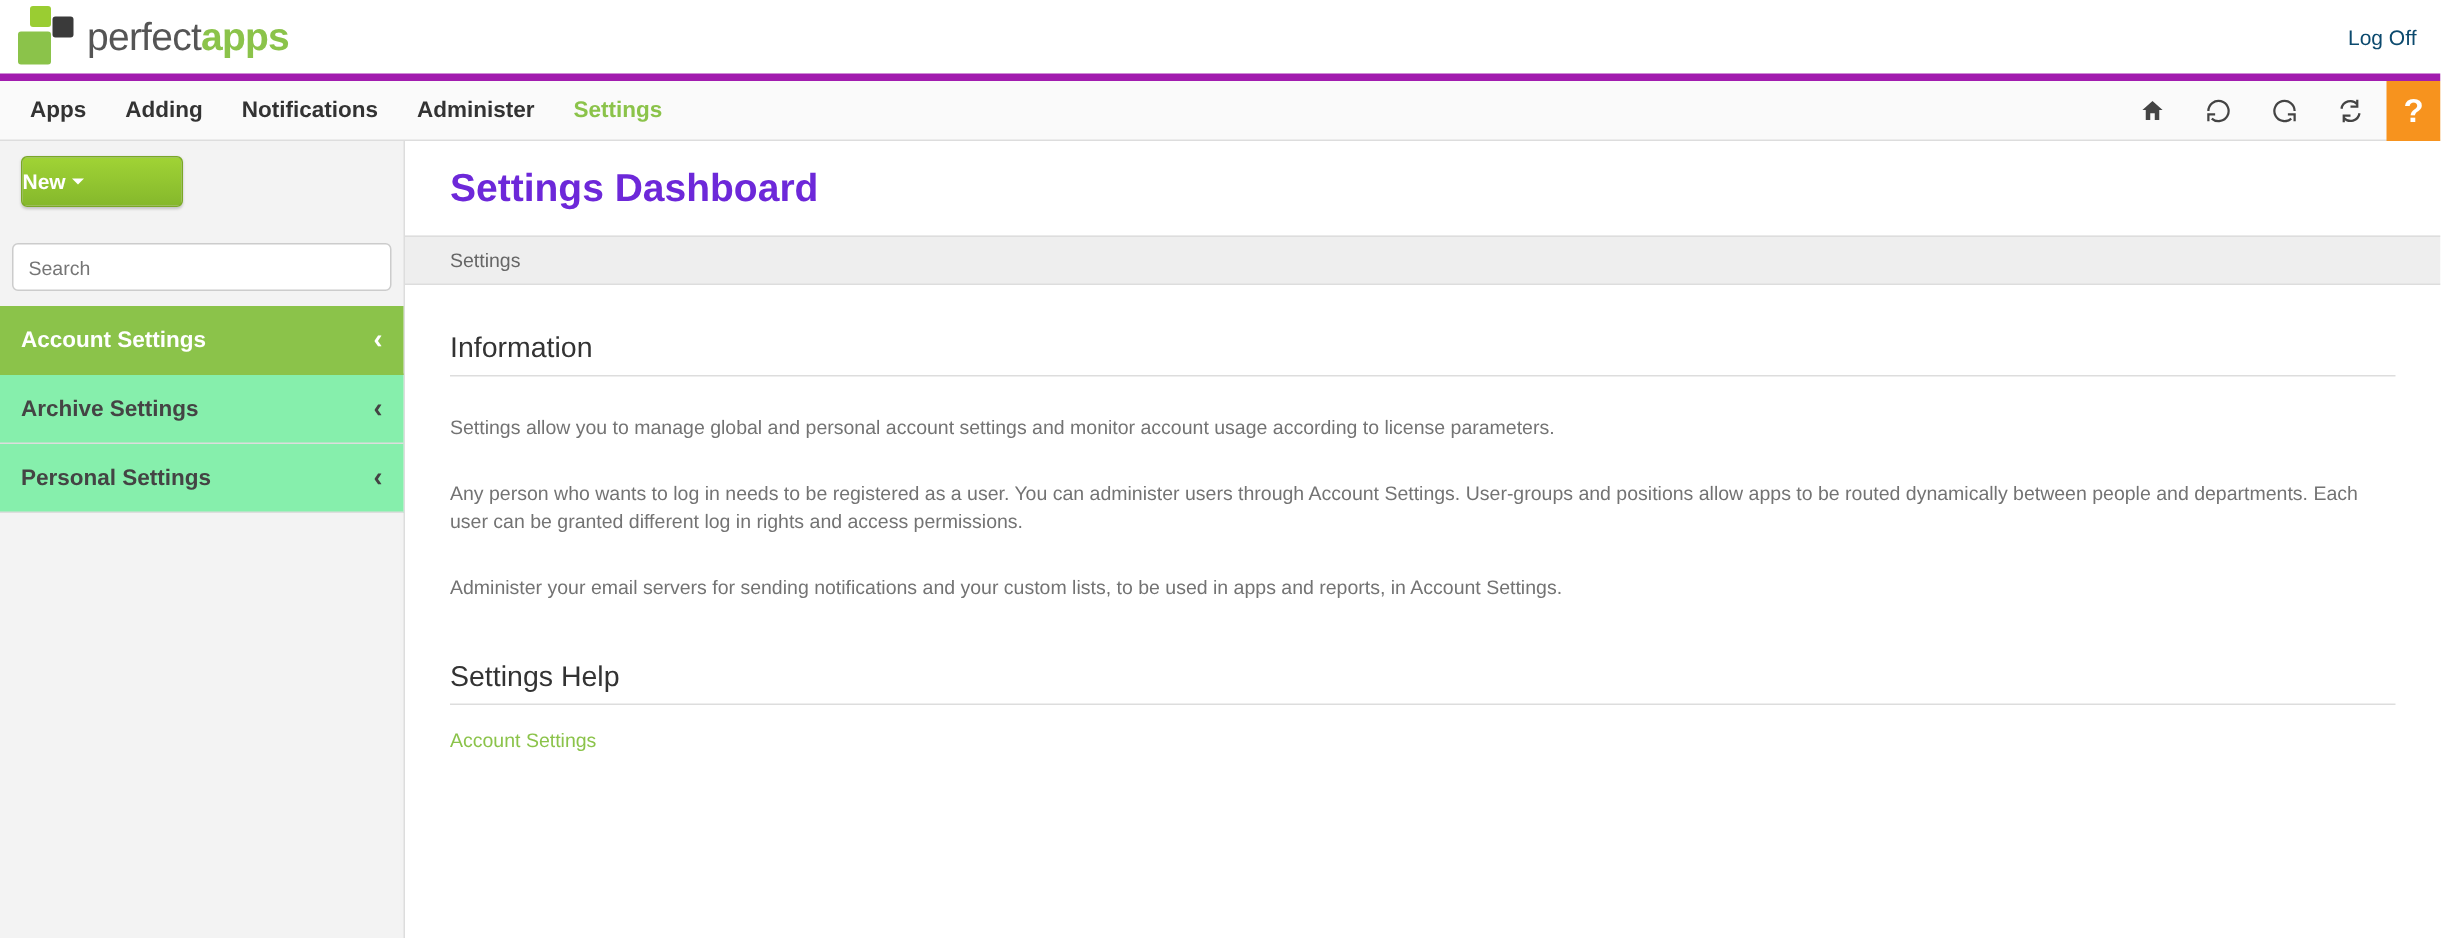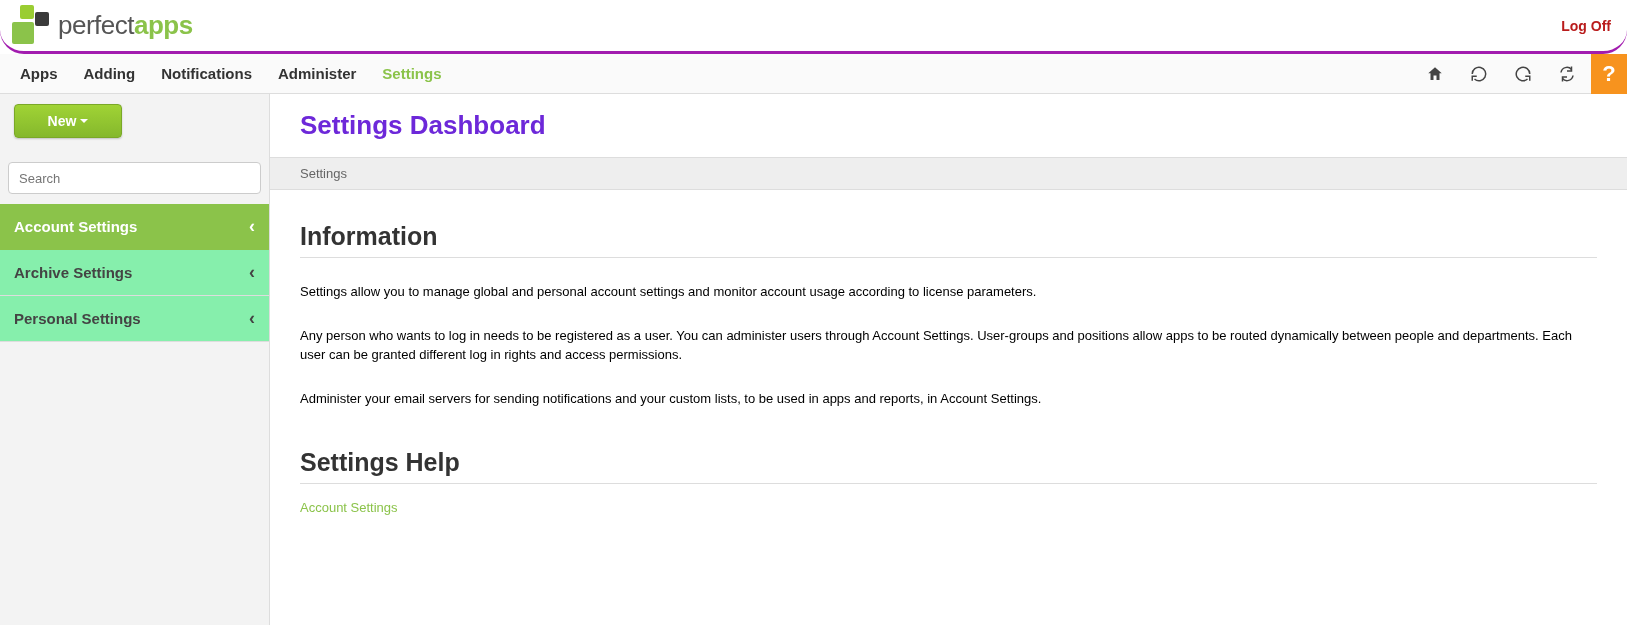--- a/index.html
+++ b/index.html
@@ -8,23 +8,22 @@
     font-size: 14px;
     color: #333;
     background: #fff;
     width: 1627px;
   }
   .top-bar {
     display: flex;
     align-items: center;
     justify-content: space-between;
     padding: 8px 16px 8px 8px;
-    border-bottom: 3px solid #a21caf;
+    border-bottom: 5px solid #a21caf;
     height: 54px;
-    border-radius: 24px;
   }
   .logo {
     display: flex;
     align-items: center;
     gap: 6px;
   }
   .logo-squares {
     position: relative;
     width: 44px;
     height: 42px;
@@ -34,22 +33,22 @@
   .sq2 { width: 14px; height: 14px; background: #3a3a3a; top: 7px; left: 27px; }
   .sq3 { width: 22px; height: 22px; background: #8bc34a; top: 17px; left: 4px; }
   .logo-text {
     font-size: 26px;
     font-weight: 400;
     color: #555;
     letter-spacing: -0.5px;
   }
   .logo-text .apps { color: #8bc34a; font-weight: 700; }
   .logoff {
-    font-weight: 700;
-    color: #b91c1c;
+    font-weight: 400;
+    color: #0c4a6e;
     cursor: pointer;
   }
   .nav-bar {
     display: flex;
     align-items: center;
     justify-content: space-between;
     background: #fafafa;
     border-bottom: 1px solid #ddd;
     height: 40px;
     padding: 0 0 0 20px;
@@ -89,21 +88,20 @@
     background: linear-gradient(#a0d335, #85b82c);
     border: 1px solid #7aa827;
     border-radius: 4px;
     color: #fff;
     font-weight: 700;
     font-size: 14px;
     width: 108px;
     height: 34px;
     display: flex;
     align-items: center;
-    justify-content: center;
     gap: 4px;
     cursor: pointer;
     box-shadow: 0 1px 2px rgba(0,0,0,0.2);
   }
   .caret-down {
     width: 0; height: 0;
     border-left: 4px solid transparent;
     border-right: 4px solid transparent;
     border-top: 4px solid #fff;
   }
@@ -157,31 +155,31 @@
     border-top: 1px solid #ddd;
     border-bottom: 1px solid #ddd;
     padding: 8px 30px;
     font-size: 13px;
     color: #666;
   }
   .content {
     padding: 20px 30px;
   }
   .section-h {
-    font-size: 25px;
-    font-weight: 700;
+    font-size: 19px;
+    font-weight: 400;
     color: #333;
     padding-bottom: 6px;
     border-bottom: 1px solid #ddd;
     margin-bottom: 7px;
     margin-top: 12px;
   }
   .para {
     font-size: 13px;
-    color: #000000;
+    color: #737373;
     line-height: 1.5;
     margin-bottom: 14px;
     margin-top: 24px;
   }
   .help-links {
     margin-top: 14px;
   }
   .help-link {
     display: block;
     color: #8bc34a;

